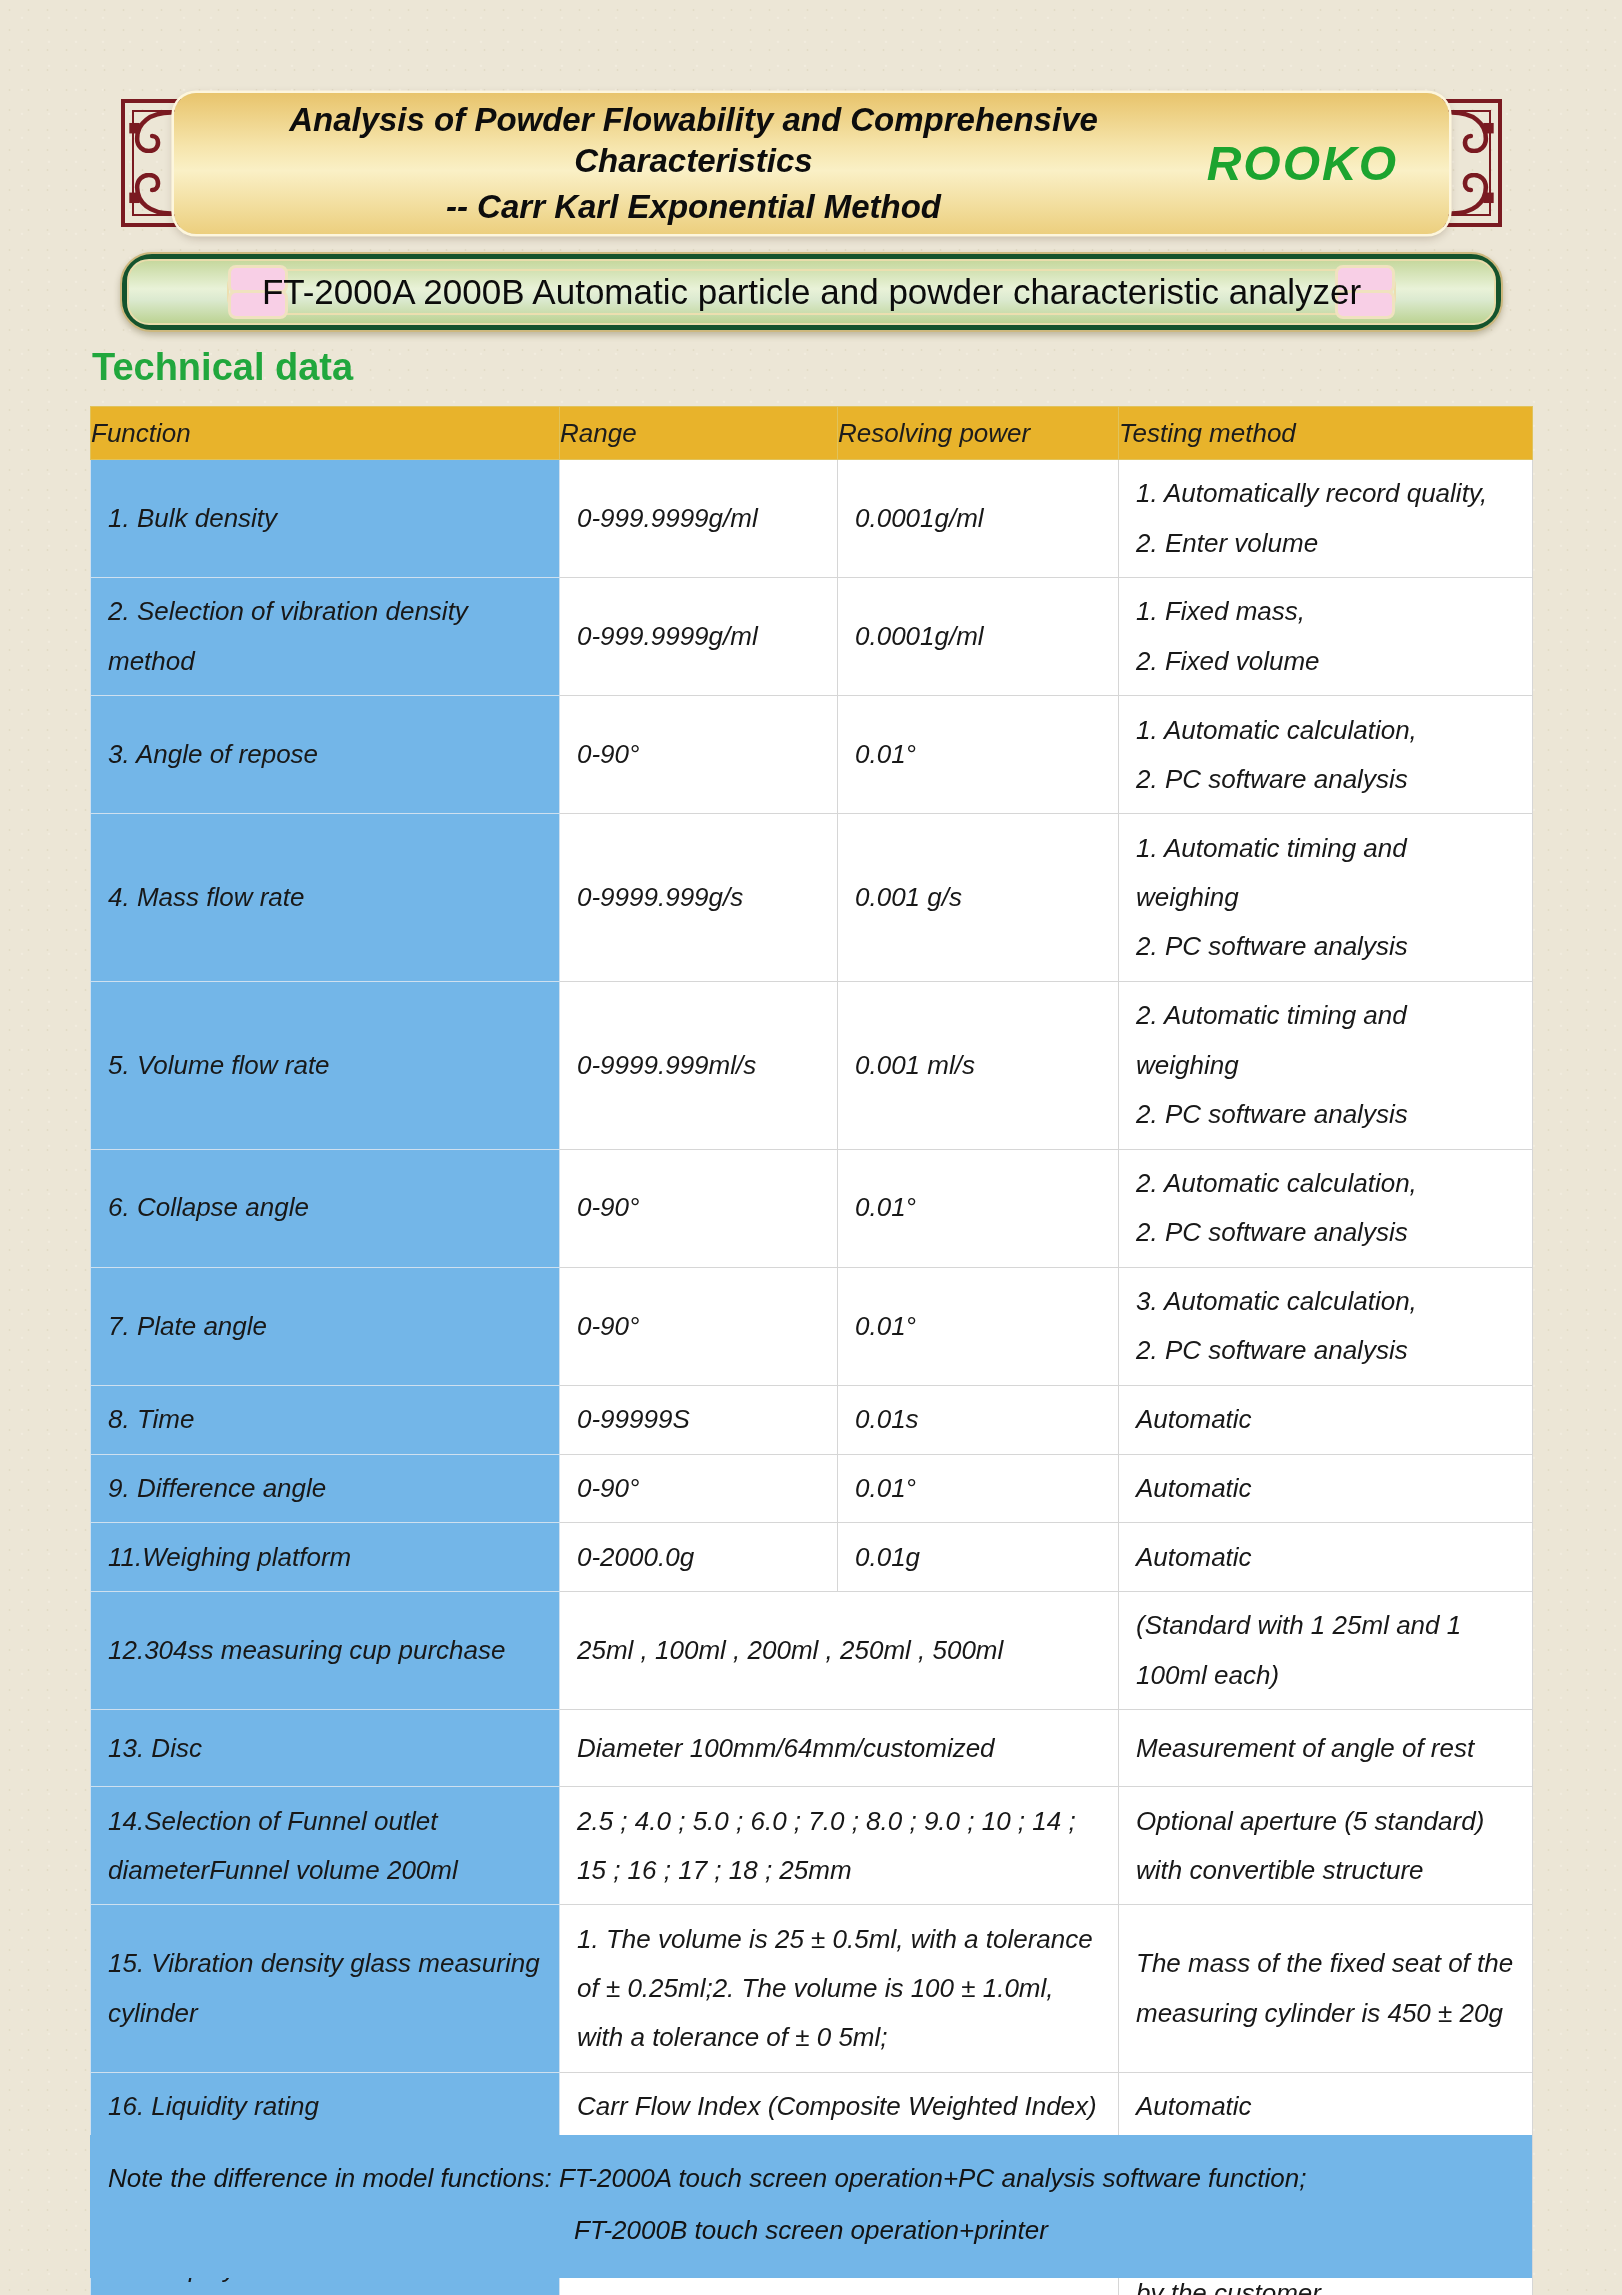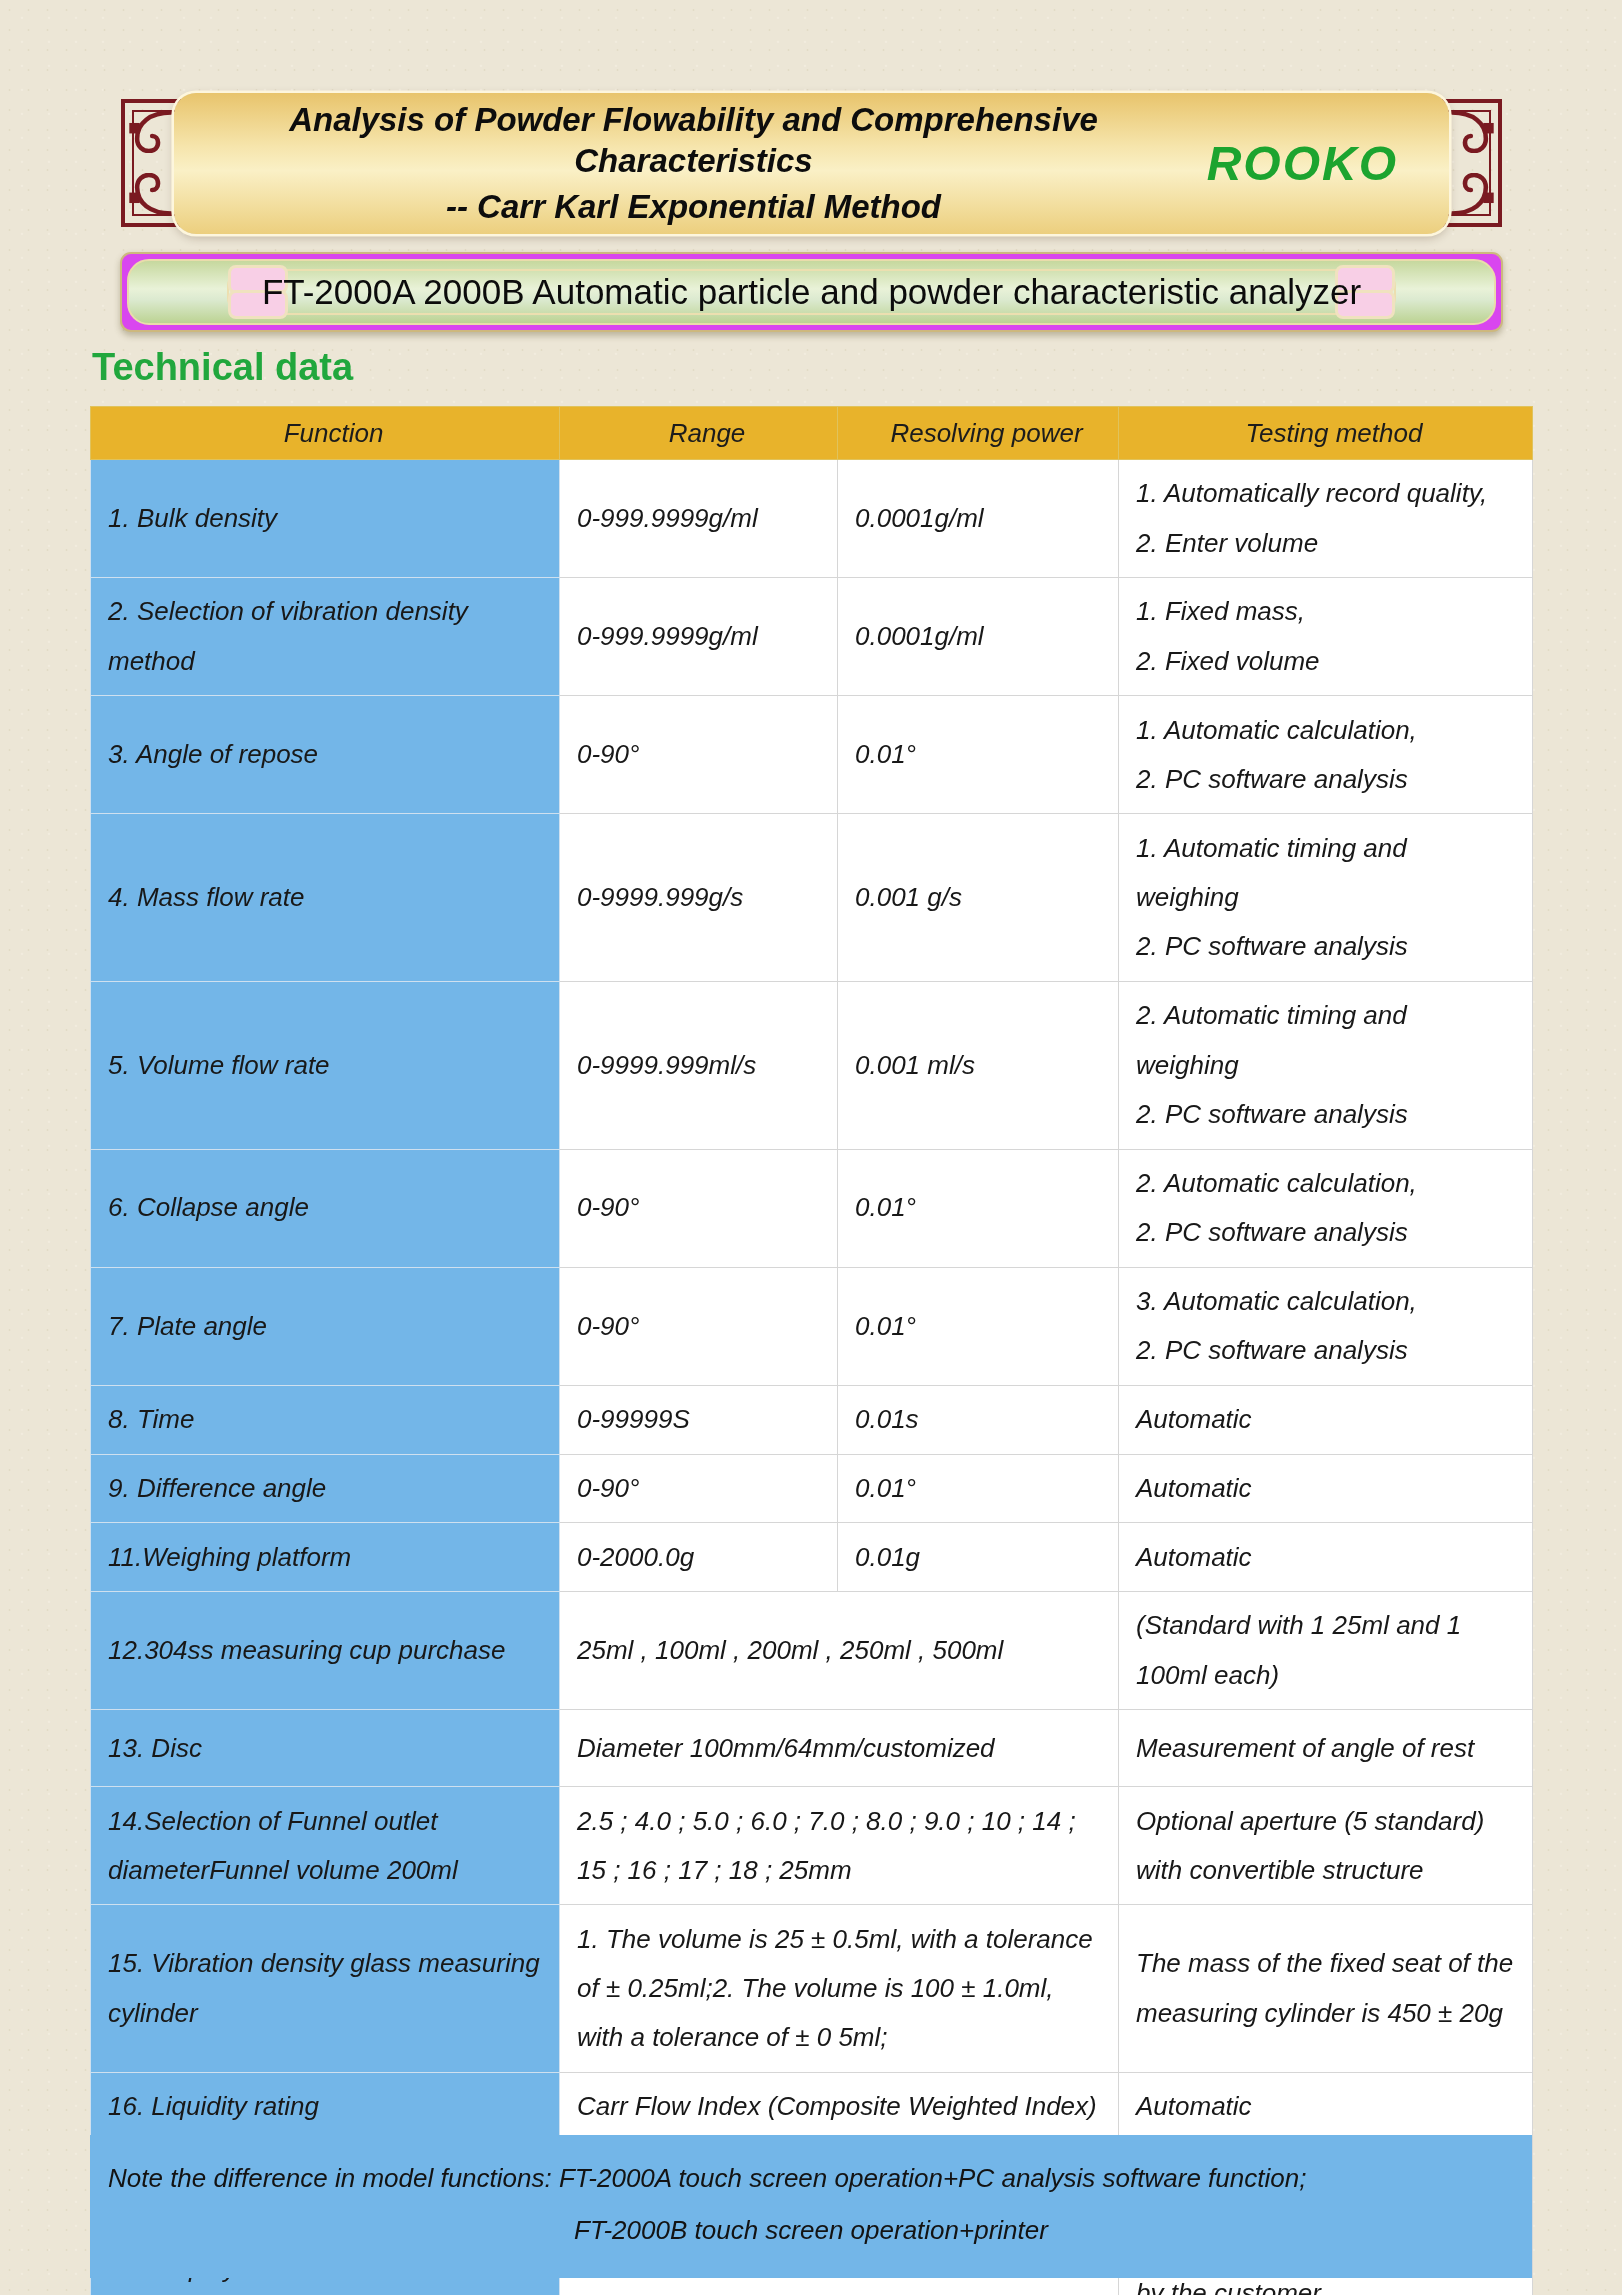--- a/index.html
+++ b/index.html
@@ -45,22 +45,22 @@
   .title-line1{font-size:33px;line-height:1.25;}
   .title-line2{font-size:33px;line-height:1.25;margin-top:3.9px;}
   .brand-logo{
     position:absolute;right:51px;top:50%;transform:translateY(-50%);
     font-size:48px;font-weight:bold;font-style:italic;color:#1ca42f;letter-spacing:2px;
   }
 
   
   .product-banner{
     position:absolute;left:120px;top:252px;width:1383px;height:80px;
-    background:#d946ef;
-    border:2.6px solid #cdb87e;border-radius:11px;box-sizing:border-box;
+    background:#14532d;
+    border:2.6px solid #cdb87e;border-radius:32px;box-sizing:border-box;
     box-shadow:0 3.3px 6.5px rgba(80,70,30,.3);
   }
   .product-banner-inner{
     position:absolute;inset:5.2px;border-radius:22px;
     background:linear-gradient(180deg,#c6d89e 0%,#e9f2d8 45%,#dcead0 62%,#bcd393 100%);
     border:2px solid #e9dcab;
     display:flex;align-items:center;justify-content:center;
   }
   .product-banner-inner::before{
     content:"";position:absolute;inset:7.9px 98px;border:2px solid #ecdfb0;border-radius:17px;
@@ -85,23 +85,23 @@
   .tech-table{
     position:absolute;left:90px;top:406px;width:1442px;
     border-collapse:collapse;table-layout:fixed;
     font-style:italic;font-size:26px;color:#181818;
   }
   .tech-table col.c-fn{width:469px;}
   .tech-table col.c-rg{width:278px;}
   .tech-table col.c-rp{width:281px;}
   .tech-table col.c-tm{width:414px;}
   .tech-table th{
-    background:#e8b32b;height:52px;text-align:center;vertical-align:middle;
+    background:#e8b32b;height:52px;text-align:left;vertical-align:middle;
     font-weight:normal;font-style:italic;font-size:26px;color:#1c1c1c;
-    padding:0 0 0 17px;border:1.3px solid #e0c35c;
+    padding:0 0 0 0;border:1.3px solid #e0c35c;
   }
   .tech-table td{
     border:1.3px solid #d6d6d6;vertical-align:middle;
     padding:9.2px 17px;line-height:1.9;white-space:pre-line;
     background:#ffffff;
   }
   .tech-table td.fn{background:#73b6e8;border-color:#cfe0ef;}
   .note-bar{
     position:absolute;left:90px;top:2135px;width:1442px;box-sizing:border-box;
     background:#73b6e8;font-style:italic;font-size:26px;color:#131313;

